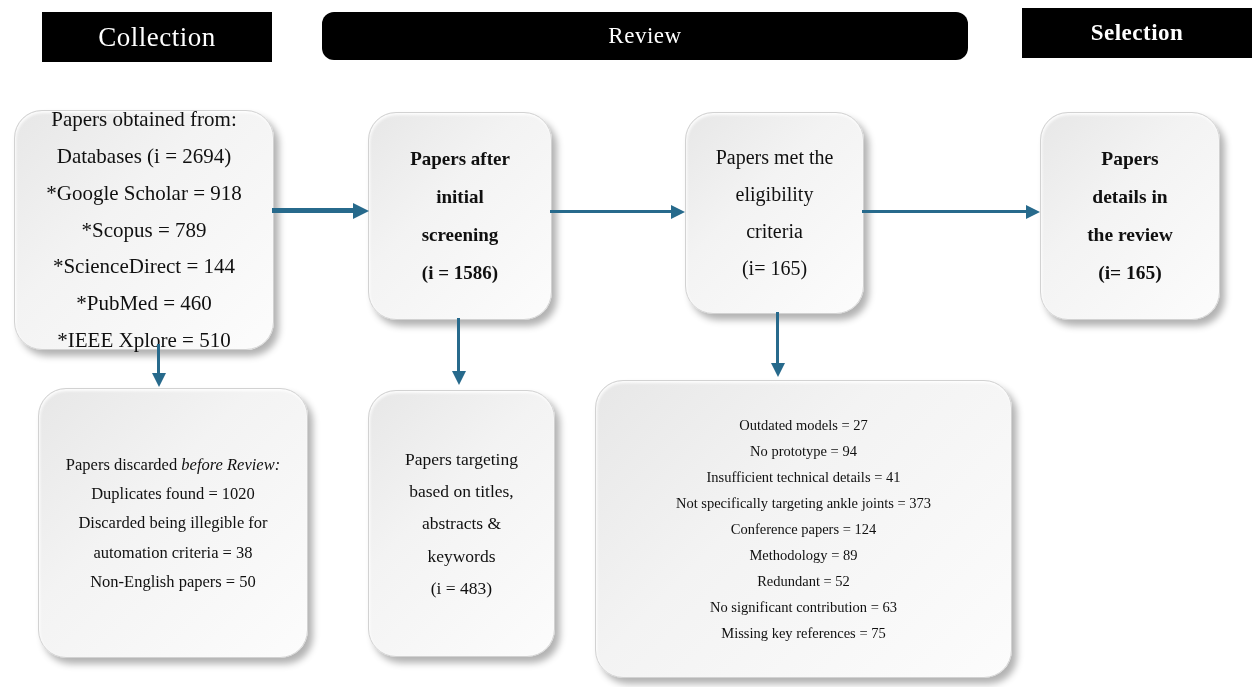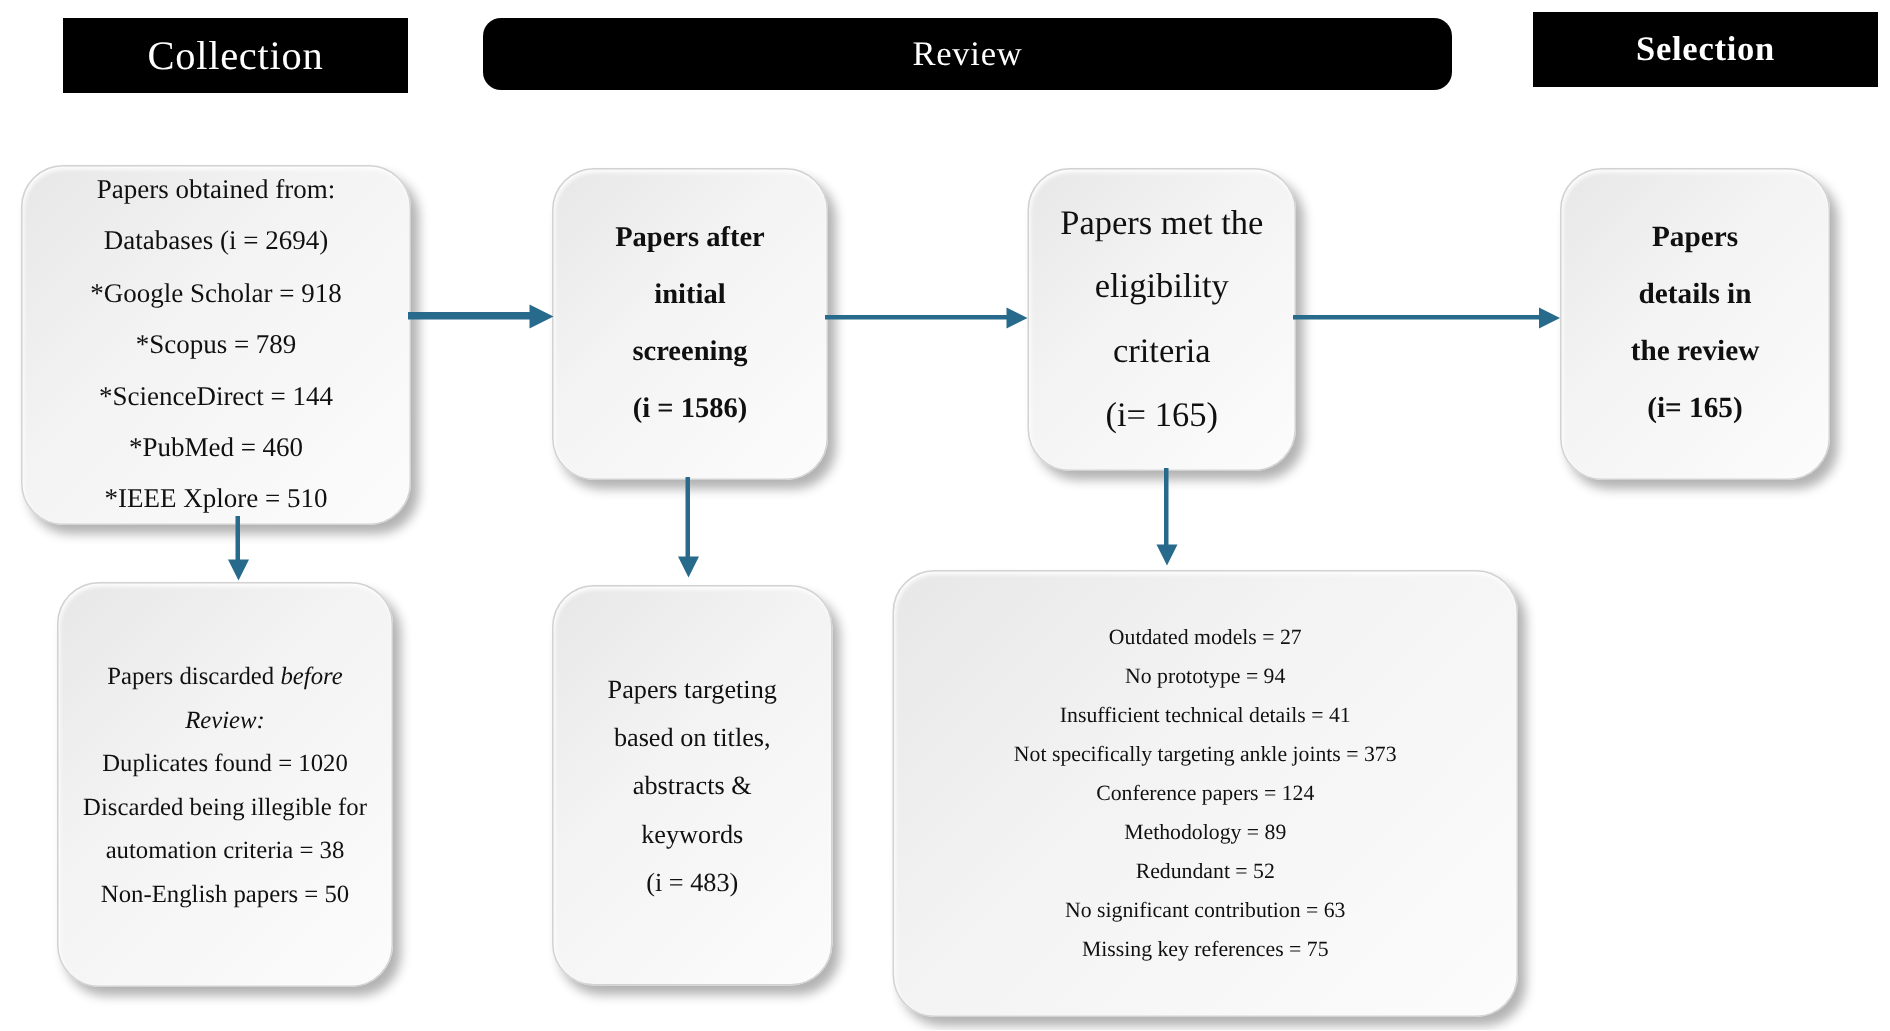--- a/index.html
+++ b/index.html
@@ -20,25 +20,25 @@
   
   .box {
     position:absolute; border-radius:28px;
     background:linear-gradient(135deg,#e7e7e7 0%,#f3f3f3 40%,#fcfcfc 100%);
     border:1px solid #d2d2d2;
     box-shadow:5px 6px 7px rgba(0,0,0,0.30), inset 1px 2px 3px rgba(255,255,255,0.9);
     display:flex; flex-direction:column; align-items:center; justify-content:center;
     text-align:center;
   }
   .box p { margin:0; }
-  #box-obtained      { left:14px;  top:110px; width:258px; height:238px; font-size:18px; line-height:1.76;justify-content:space-between; }
+  #box-obtained      { left:14px;  top:110px; width:258px; height:238px; font-size:21px; line-height:1.76; }
   #box-after         { left:368px; top:112px; width:182px; height:206px; font-size:19px;  line-height:2.0; font-weight:bold; }
-  #box-eligibility   { left:685px; top:112px; width:177px; height:200px; font-size:23px; line-height:1.85; }
+  #box-eligibility   { left:685px; top:112px; width:177px; height:200px; font-size:20px; line-height:1.85; }
   #box-included      { left:1040px;top:112px; width:178px; height:206px; font-size:19.5px; line-height:1.95; font-weight:bold; }
-  #box-discarded     { left:38px;  top:388px; width:224px; height:270px; font-size:16.5px; line-height:1.76; padding:0 8px; box-sizing:border-box; }
+  #box-discarded     { left:38px;  top:388px; width:270px; height:270px; font-size:16.5px; line-height:1.76; padding:0 8px; box-sizing:border-box; }
   #box-excluded      { left:368px; top:390px; width:185px; height:265px; font-size:17.5px; line-height:1.85; }
   #box-notfulfilling { left:595px; top:380px; width:417px; height:298px; font-size:14.5px; line-height:1.8; padding:0 12px; box-sizing:border-box; }
   
   .shaft-h { position:absolute; background:var(--arrow); }
   .shaft-v { position:absolute; background:var(--arrow); }
   .head-right { position:absolute; width:0; height:0;
     border-top:8px solid transparent; border-bottom:8px solid transparent;
     border-left:16px solid var(--arrow); }
   .head-right.sm { border-top-width:7px; border-bottom-width:7px; border-left-width:14px; }
   .head-down { position:absolute; width:0; height:0;

